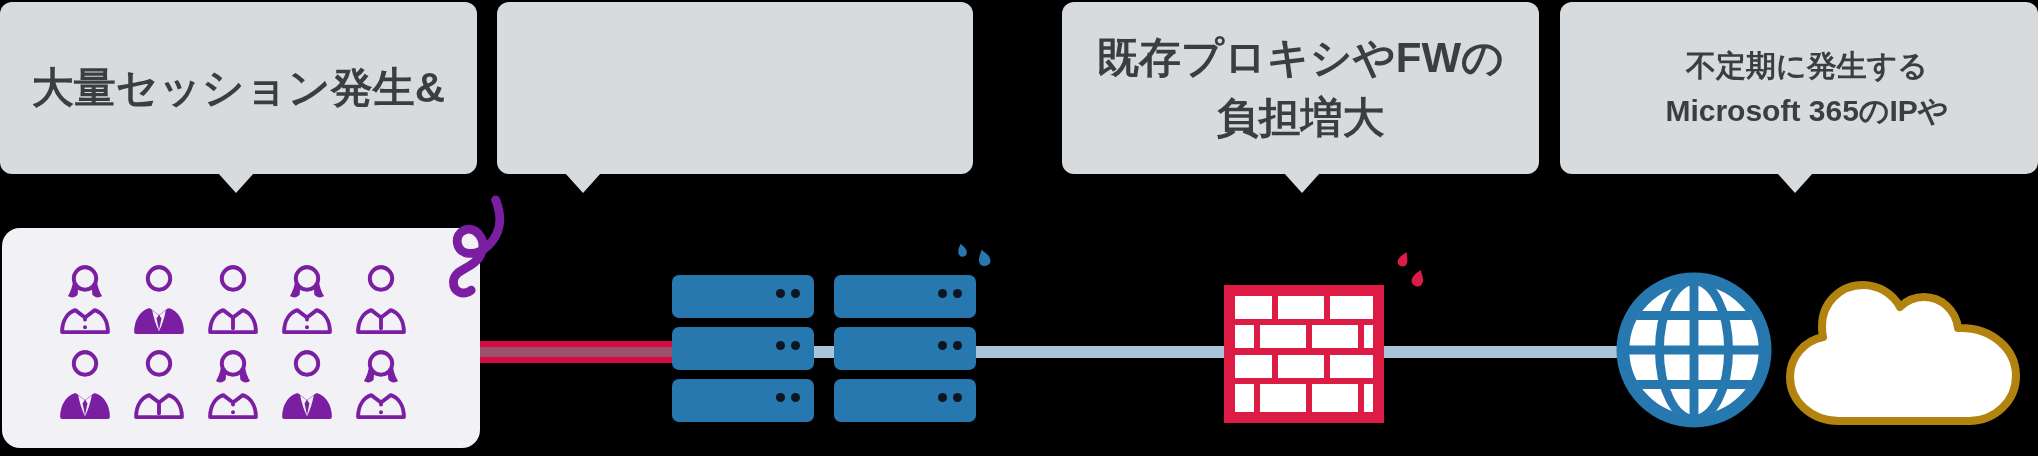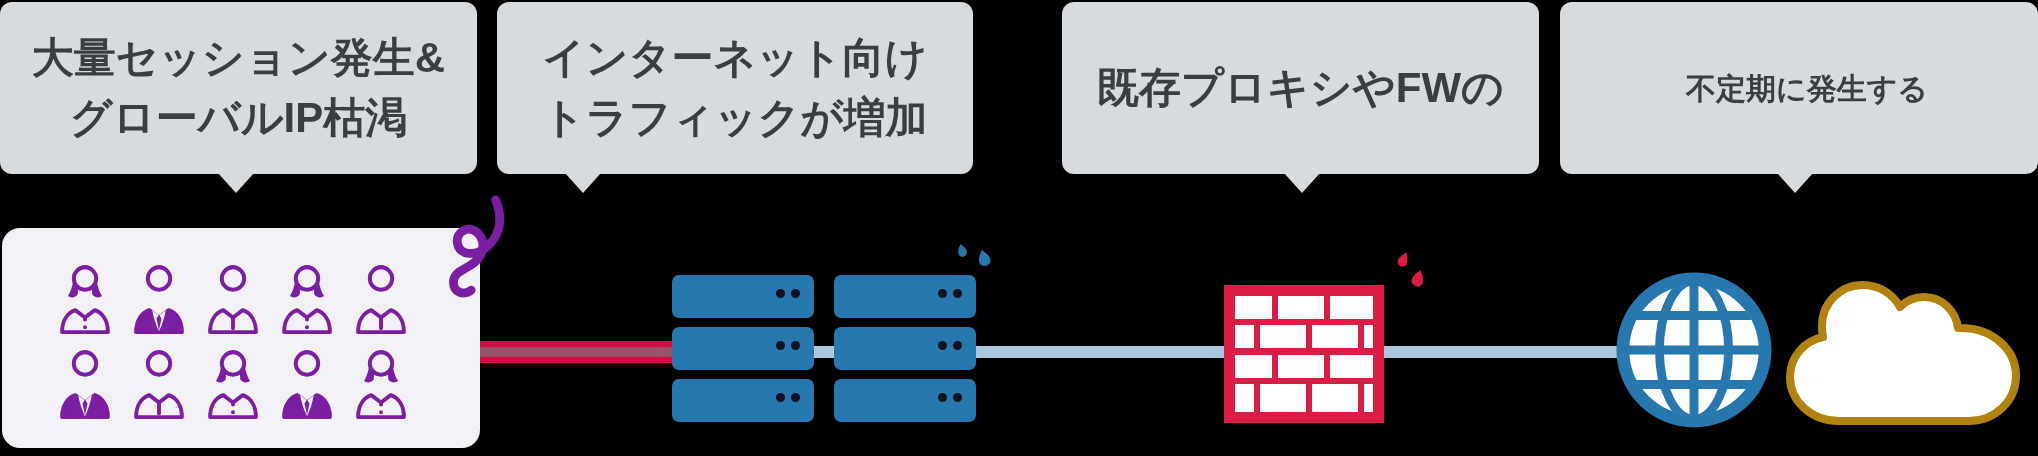--- a/index.html
+++ b/index.html
@@ -73,40 +73,37 @@
   }
 </style>
 </head>
 <body>
 
 <div class="stage">
 
   <div class="callout" style="left: 0px; width: 477px;">
     <div class="callout-lines">
         <div class="callout-line">大量セッション発生&amp;</div>
-        <div class="callout-line">グローバルIP枯渇</div>
       </div>
     <div class="pointer" style="left: calc(49.5% - 18px);"></div>
   </div>
   <div class="callout" style="left: 497px; width: 476px;">
-    <div class="callout-lines">
-        <div class="callout-line">インターネット向け</div>
-        <div class="callout-line">トラフィックが増加</div>
-      </div>
     <div class="pointer" style="left: calc(18.1% - 18px);"></div>
   </div>
   <div class="callout" style="left: 1062px; width: 477px;">
     <div class="callout-lines">
         <div class="callout-line">既存プロキシやFWの</div>
+        <div class="callout-line">負担増大</div>
       </div>
     <div class="pointer" style="left: calc(50.3% - 18px);"></div>
   </div>
   <div class="callout tight" style="left: 1560px; width: 478px;">
     <div class="callout-lines">
         <div class="callout-line">不定期に発生する</div>
+        <div class="callout-line">Microsoft 365のIPや</div>
       </div>
     <div class="pointer" style="left: calc(49.2% - 18px);"></div>
   </div>
 
   <div class="line-blue"></div>
   <div class="line-red"></div>
 
   <div class="users-card">
     <div class="users-grid">
         <span class="user">

